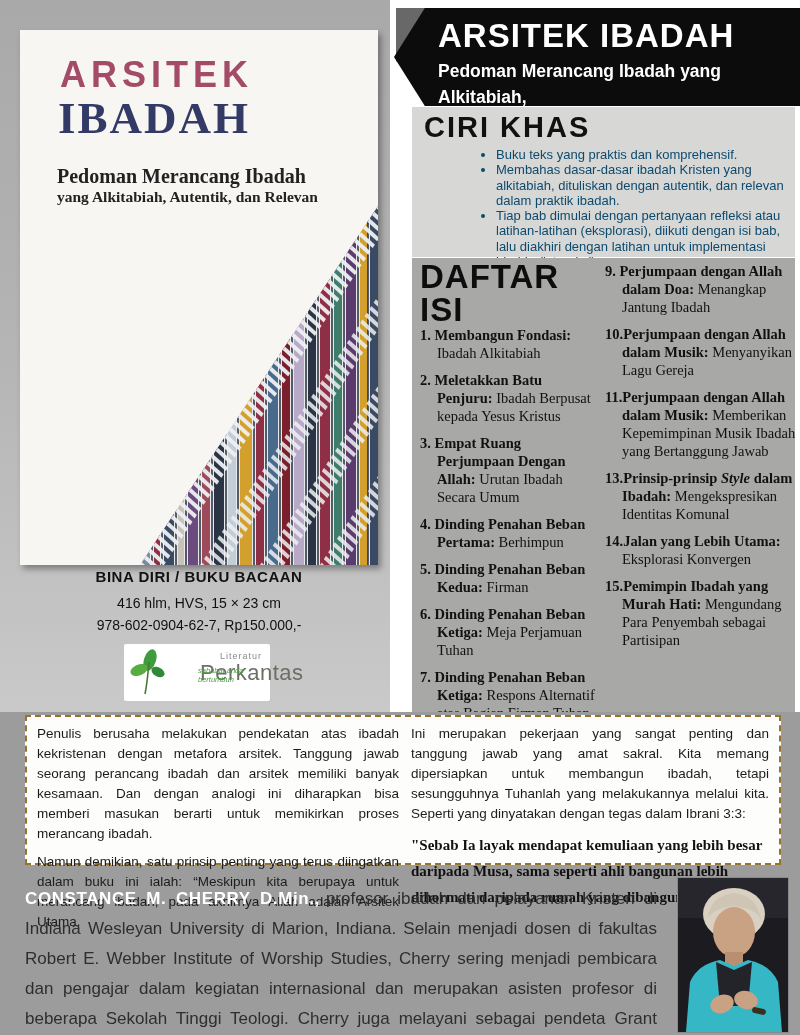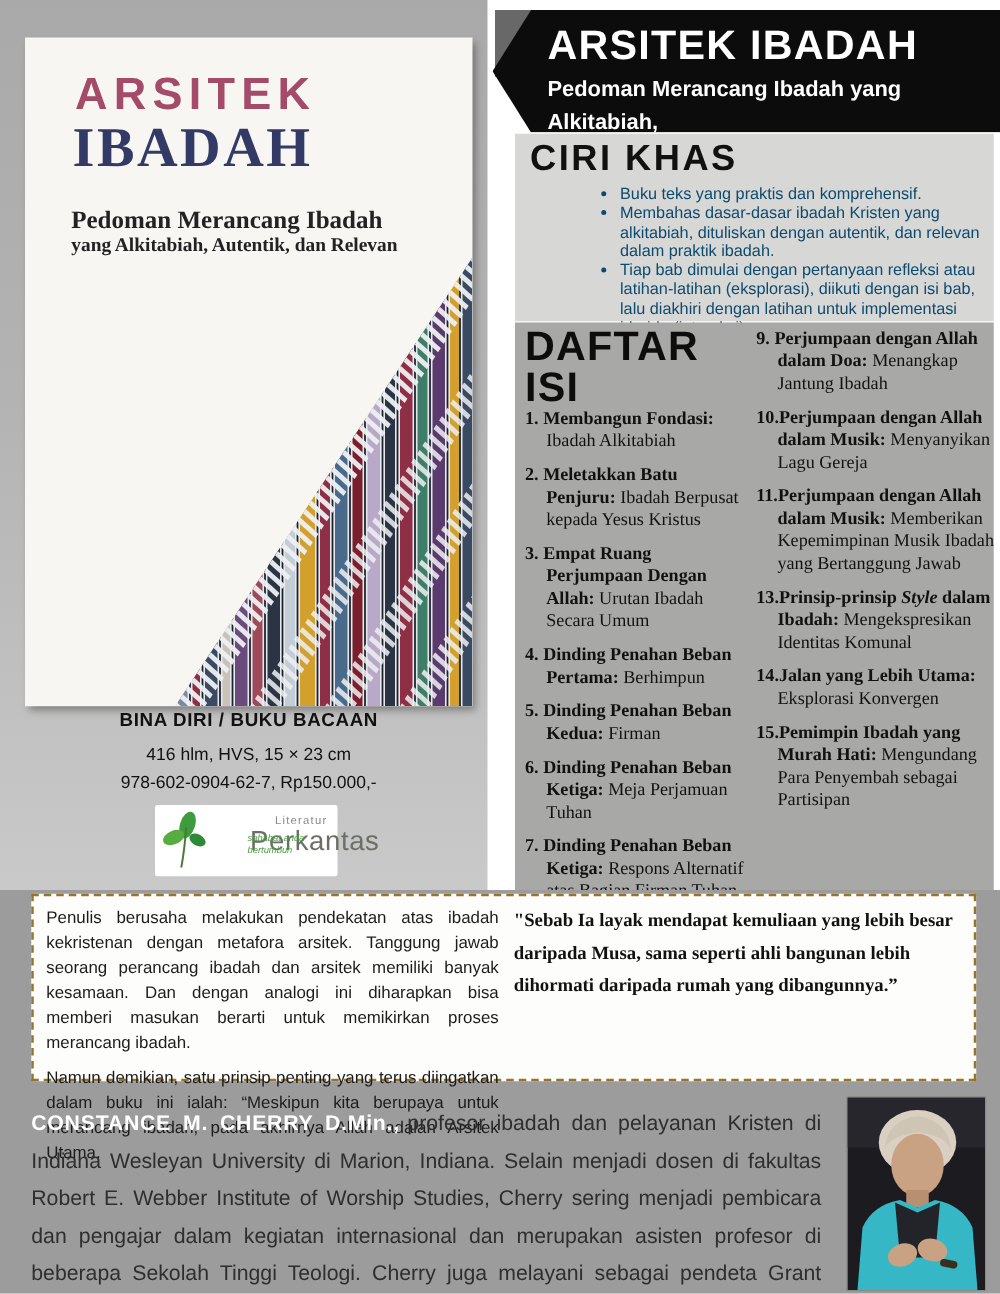--- a/index.html
+++ b/index.html
@@ -211,20 +211,21 @@
   </div>
 </div>
 
 <div class="bottom-band">
   <div class="quote-box">
     <div class="quote-left" id="quote-left">
         <p>Penulis berusaha melakukan pendekatan atas ibadah kekristenan dengan metafora arsitek. Tanggung jawab seorang perancang ibadah dan arsitek memiliki banyak kesamaan. Dan dengan analogi ini diharapkan bisa memberi masukan berarti untuk memikirkan proses merancang ibadah.</p>
         <p>Namun demikian, satu prinsip penting yang terus diingatkan dalam buku ini ialah: “Meskipun kita berupaya untuk merancang ibadah, pada akhirnya Allah adalah Arsitek Utama.</p>
       </div>
     <div class="quote-right">
+      <p class="qr-intro">Ini merupakan pekerjaan yang sangat penting dan tanggung jawab yang amat sakral. Kita memang dipersiapkan untuk membangun ibadah, tetapi sesungguhnya Tuhanlah yang melakukannya melalui kita. Seperti yang dinyatakan dengan tegas dalam Ibrani 3:3:</p>
       <p class="qr-verse">"Sebab Ia layak mendapat kemuliaan yang lebih besar daripada Musa, sama seperti ahli bangunan lebih dihormati daripada rumah yang dibangunnya.”</p>
     </div>
   </div>
 
   <div class="bio">
     <p>
       <strong>CONSTANCE M. CHERRY D.Min.,</strong><span>profesor ibadah dan pelayanan Kristen di Indiana Wesleyan University di Marion, Indiana. Selain menjadi dosen di fakultas Robert E. Webber Institute of Worship Studies, Cherry sering menjadi pembicara dan pengajar dalam kegiatan internasional dan merupakan asisten profesor di beberapa Sekolah Tinggi Teologi. Cherry juga melayani sebagai pendeta Grant United Methodist.</span>
     </p>
   </div>
 

